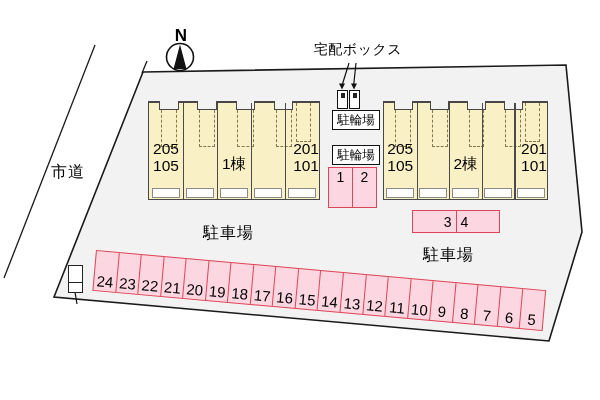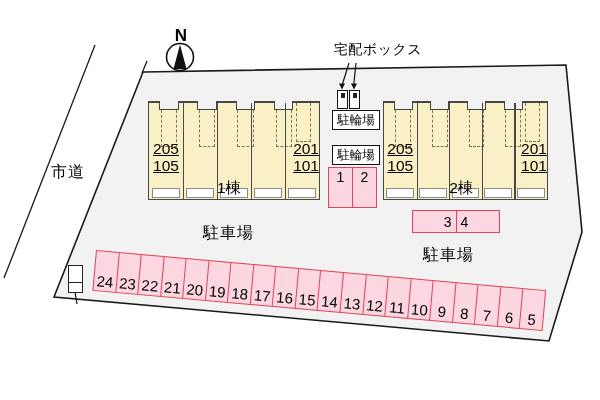--- a/index.html
+++ b/index.html
@@ -5,21 +5,21 @@
   html,body{margin:0;padding:0;background:#fff;}
   #scene{
     position:relative;width:600px;height:400px;background:#ffffff;
     font-family:"Liberation Sans","DejaVu Sans",sans-serif;overflow:hidden;color:#000;
   }
   #bg-svg{position:absolute;left:0;top:0;z-index:1;}
   .abs{position:absolute;z-index:3;}
 
   
   .north-label{left:171px;top:26px;width:20px;text-align:center;font-size:17px;font-weight:bold;}
-  .delivery-label{left:310px;top:41px;width:96px;text-align:center;font-size:14px;letter-spacing:.5px;margin-left:20px;}
+  .delivery-label{left:310px;top:41px;width:96px;text-align:center;font-size:14px;letter-spacing:.5px;}
   .road-label{left:51px;top:162px;font-size:16px;letter-spacing:1px;}
   .garbage-label{left:43px;top:303px;font-size:15px;letter-spacing:.5px;}
   .lot-label-left{left:203px;top:223px;font-size:16px;letter-spacing:1px;}
   .lot-label-right{left:423px;top:245px;font-size:16px;letter-spacing:1px;}
 
   
   .bike-box{left:332px;width:46px;height:18px;background:#fff;border:1.2px solid #111;
     display:flex;align-items:center;justify-content:center;font-size:12.5px;line-height:12px;}
   .bike-top{top:110px;} .bike-bottom{top:145px;}
 
@@ -46,22 +46,22 @@
   .u3{left:52%;width:9.5%;top:7px;height:37px;}
   .u4{left:74.5%;width:9.5%;top:7px;height:37px;}
   .u5{left:86.5%;width:9%;top:0;height:39px;}
   .building .divider{position:absolute;top:0;bottom:0;width:1.3px;background:#4a4a4a;}
   .d1{left:20%;} .d2{left:40%;} .d3{left:60%;} .d4{left:80%;}
   .building .balcony{position:absolute;bottom:1.5px;height:10px;background:#fff;border:1px solid #8a8a8a;box-sizing:border-box;}
   .balcony.p1{left:1.5%;width:17%;} .balcony.p2{left:21.5%;width:17%;} .balcony.p3{left:41.5%;width:17%;}
   .balcony.p4{left:61.5%;width:17%;} .balcony.p5{left:81.5%;width:17%;}
   .unit-label{position:absolute;width:20%;top:38px;text-align:center;font-size:15.5px;line-height:16.5px;z-index:2;}
   .unit-label.left{left:0;} .unit-label.right{left:80%;text-align:right;}
-  .unit-label span{display:block;text-decoration:underline;}
-  .bname{position:absolute;left:40%;width:20%;top:51px;font-size:15.5px;z-index:2;margin-top:24px;}
+  .unit-label span{display:block;}
+  .bname{position:absolute;left:40%;width:20%;top:51px;text-align:center;font-size:15.5px;z-index:2;}
 
   
   .pbox{display:flex;background:#FCD6E0;border:1.8px solid #DC4656;box-sizing:border-box;z-index:2;}
   .pbox .cell{flex:1;display:flex;border-right:1.4px solid #DC4656;font-size:14px;color:#000;}
   .pbox .cell:last-child{border-right:none;}
   .pair12{left:328px;top:167px;width:49px;height:41px;}
   .pair12 .cell{align-items:flex-start;justify-content:center;padding-top:1px;}
   .pair34{left:412px;top:210px;width:88px;height:23px;}
   .pair34 .cell{align-items:center;}
   .pair34 .cell.num3{justify-content:flex-end;padding-right:4px;}

